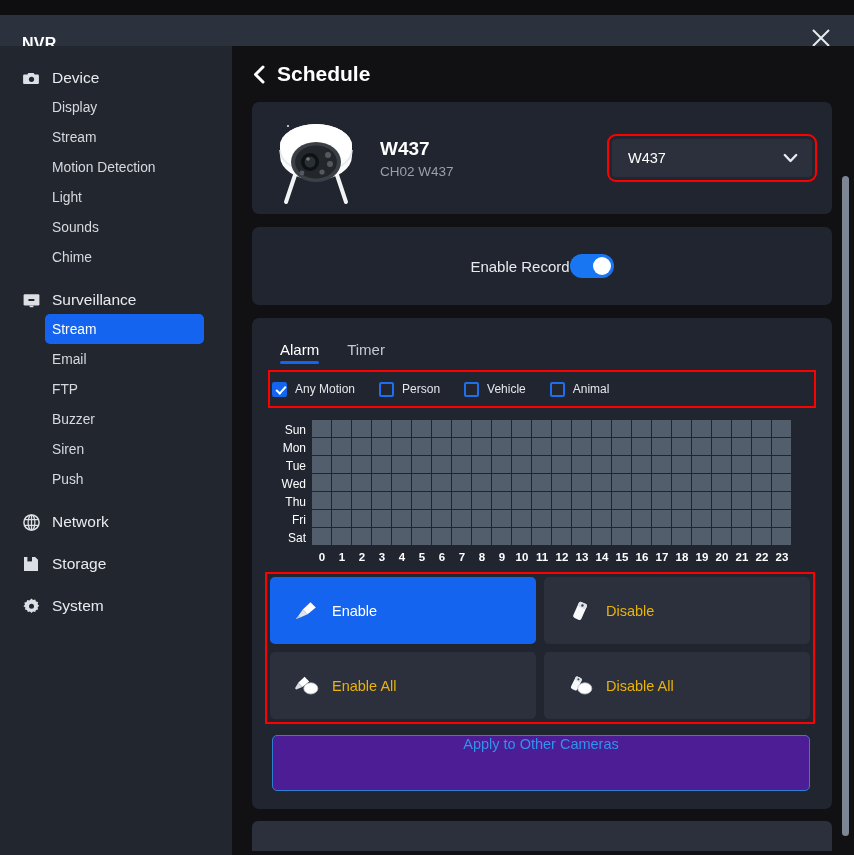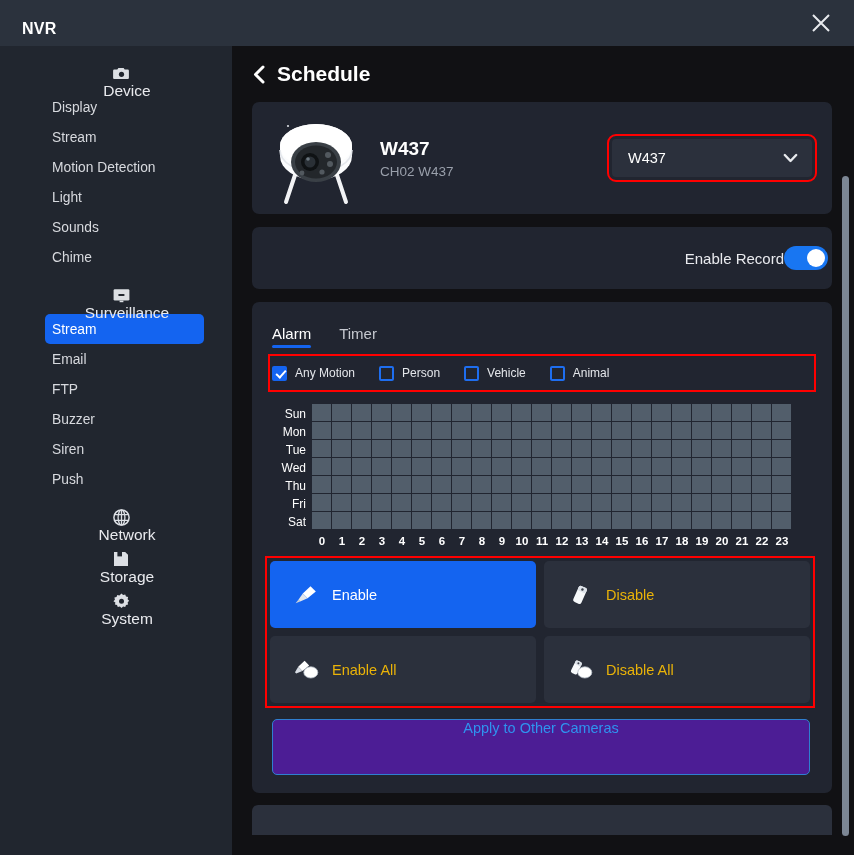--- a/index.html
+++ b/index.html
@@ -6,41 +6,41 @@
   html, body {
     width: 854px; height: 855px;
     background: #0e0e11;
     font-family: "Liberation Sans", sans-serif;
     overflow: hidden;
   }
   .app { position: relative; width: 854px; height: 855px; background: #0e0e11; }
 
   
   .titlebar {
-    position: absolute; top: 0; left: 0; width: 854px; height: 58px;
+    position: absolute; top: 15px; left: 0; width: 854px; height: 58px;
     background: #2b323d; display: flex; align-items: center;
   }
   .titlebar .title {
     color: #ffffff; font-size: 16px; font-weight: bold;
     margin-left: 22px; letter-spacing: .2px;
   }
   .close-btn {
     position: absolute; right: 0; top: 0; width: 66px; height: 46px;
     display: flex; align-items: center; justify-content: center; cursor: pointer;
   }
   .close-btn svg { display: block; }
 
   
   .sidebar {
     position: absolute; top: 46px; left: 0; width: 232px; height: 809px;
     background: #21262f; overflow: hidden;
   }
   .nav-group {
     display: flex; align-items: center; height: 30px;
-    margin: 0 0 0 22px; padding-top: 2px; flex-direction: column;
+    margin: 0 0 0 22px; padding-top: 2px;
   }
   .nav-group .gicon {
     width: 18px; height: 18px; display: flex; align-items: center; justify-content: center;
     margin-right: 12px; flex: 0 0 18px;
   }
   .nav-group .glabel { color: #e9eaee; font-size: 15.5px; }
   .nav-sub {
     height: 30px; display: flex; align-items: center;
     margin: 0 28px 0 45px; padding-left: 7px; border-radius: 5px;
     color: #d7d9de; font-size: 13.8px; cursor: pointer;
@@ -73,36 +73,36 @@
   .cam-select {
     position: relative; width: 200px; height: 38px; margin-right: 20px;
     background: #2b303c; border-radius: 4px; display: flex; align-items: center;
     cursor: pointer; outline: 2px solid #ff0000; outline-offset: 3px;
   }
   .cam-select .sel-val { color: #ffffff; font-size: 14.5px; margin-left: 16px; }
   .cam-select .chev { position: absolute; right: 14px; top: 50%; transform: translateY(-50%); }
 
   
   .rec-card {
-    height: 62px; margin-top: 13px; display: flex; align-items: center;
-    justify-content: flex-end; padding: 0 4px;
+    height: 78px; margin-top: 13px; display: flex; align-items: center;
+    justify-content: center; padding: 0 4px;
   }
   .rec-label { color: #e9eaee; font-size: 15px; }
   .toggle {
     width: 44px; height: 24px; border-radius: 12px; background: #1876f2;
     position: relative; cursor: pointer;
   }
   .toggle .knob {
     position: absolute; right: 3px; top: 3px; width: 18px; height: 18px;
     border-radius: 50%; background: #ffffff;
   }
 
   
   .sched-card { margin-top: 13px; padding: 14px 0 18px 0; }
-  .tabs { display: flex; padding-left: 20px; align-items: flex-end; height: 32px; }
+  .tabs { display: flex; padding-left: 8px; align-items: flex-end; height: 32px; margin-left: 20px; }
   .tab {
     color: #c5c8cf; font-size: 15px; margin-right: 28px; padding-bottom: 6px;
     position: relative; cursor: pointer;
   }
   .tab.active { color: #ffffff; }
   .tab.active::after {
     content: ""; position: absolute; left: 0; right: 0; bottom: 0;
     height: 3px; background: #1464f0; border-radius: 2px;
   }
 

